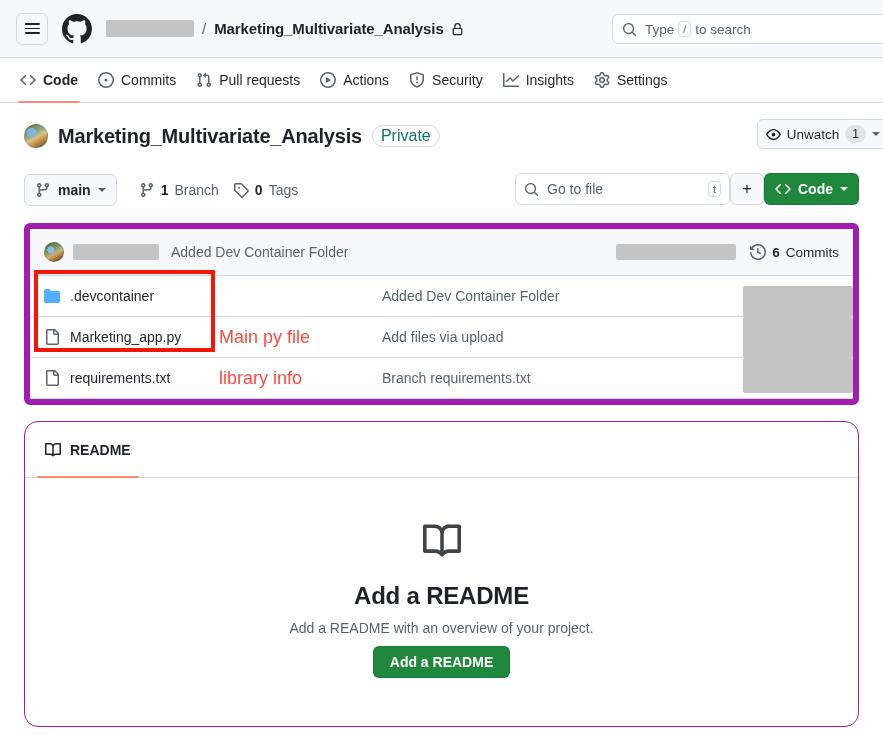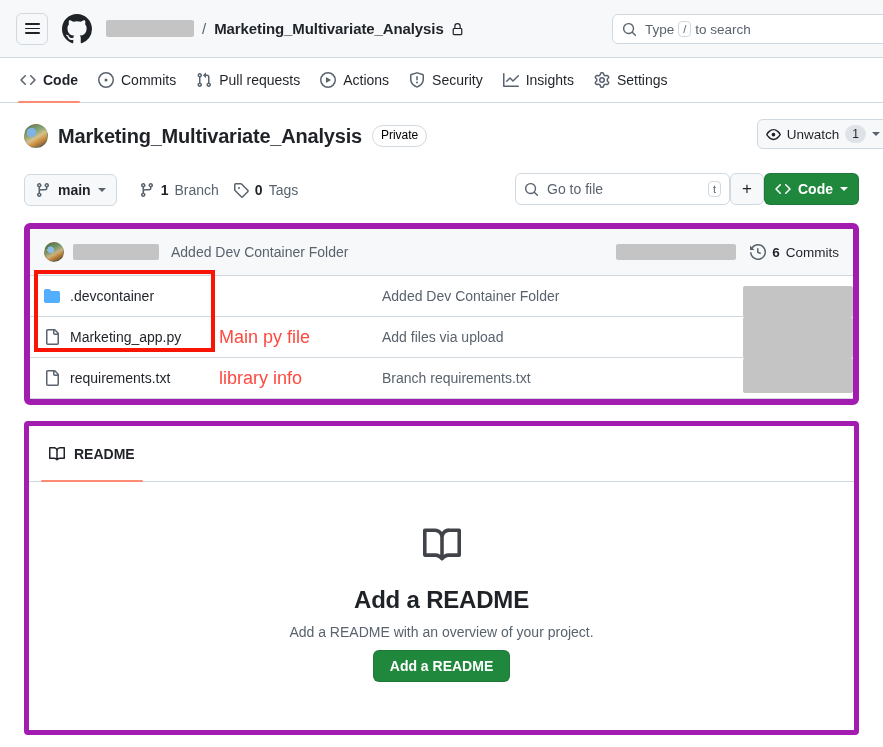--- a/index.html
+++ b/index.html
@@ -145,22 +145,22 @@
     font-weight: 600;
     margin-left: 10px;
     letter-spacing: -0.2px;
     color: #1f2328;
     cursor: pointer;
   }
   .badge-private {
     margin-left: 10px;
     border: 1px solid #d1d9e0;
     border-radius: 2em;
-    font-size: 12px;
-    color: #000000;
+    font-size: 16px;
+    color: #0f766e;
     padding: 1px 8px 2px 8px;
     line-height: 17px;
     display: inline-block;
   }
   .watch-btn {
     position: absolute;
     right: -6px;
     top: 16px;
     height: 30px;
     border: 1px solid #d1d9e0;
@@ -385,22 +385,22 @@
     width: 181px;
     height: 82px;
     border: 4px solid #f91505;
     z-index: 5;
     pointer-events: none;
   }
 
   
   .readme-card {
     margin: 16px 24px 0 24px;
-    border: 5px solid #a21caf;
-    border-radius: 4px;
+    border: 1px solid #a21caf;
+    border-radius: 14px;
     background: #ffffff;
     overflow: hidden;
   }
   .readme-tabbar {
     height: 56px;
     display: flex;
     align-items: center;
     padding: 0 12px;
     border-bottom: 1px solid #d1d9e0;
     position: relative;

